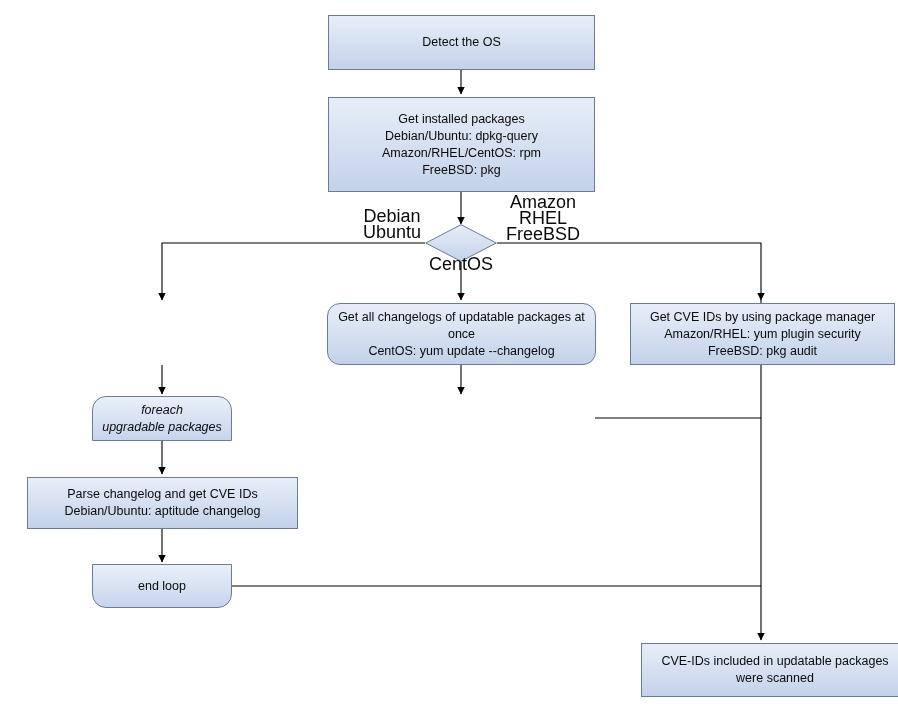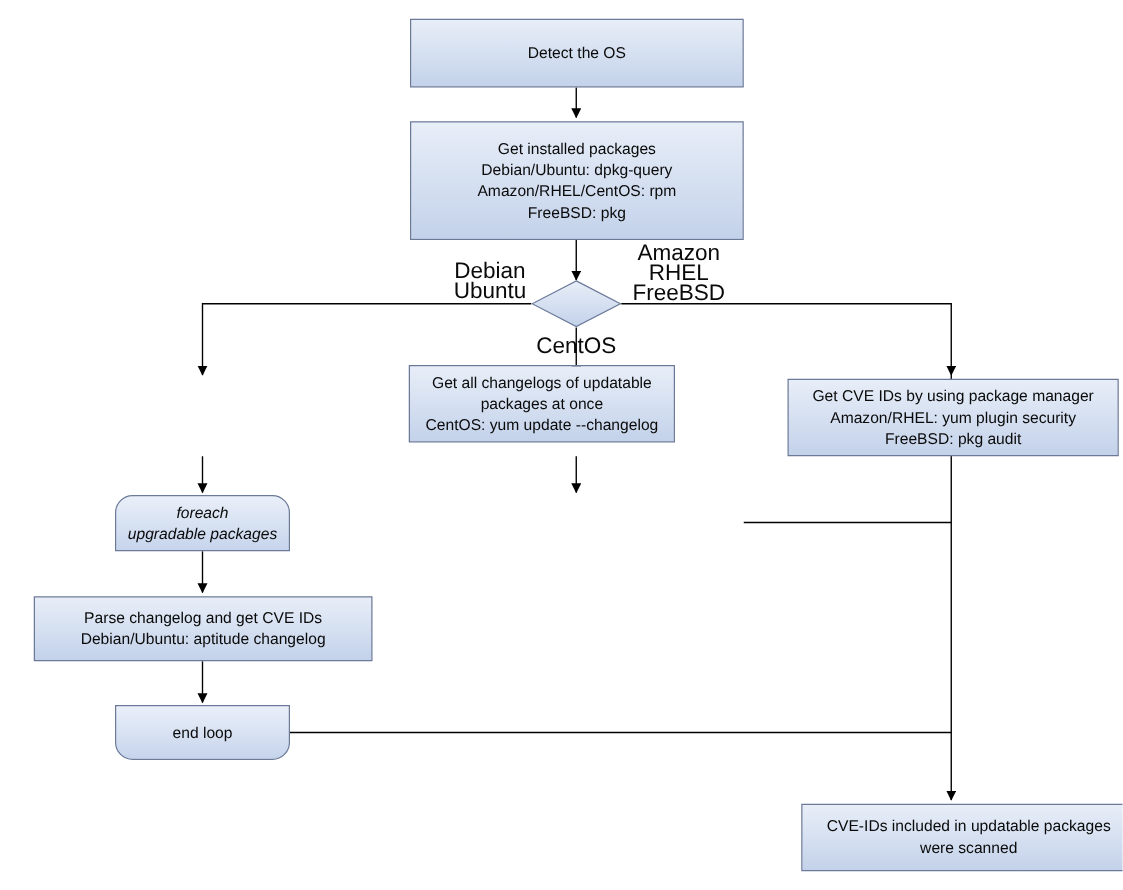--- a/index.html
+++ b/index.html
@@ -142,24 +142,24 @@
     </svg>
   </div>
 
   <div class="label" style="left:340px; top:208px; width:78px;">Debian
 Ubuntu</div>
 
   <div class="label" style="left:490px; top:194px; width:80px;">Amazon
 RHEL
 FreeBSD</div>
 
-  <div class="label" style="left:408px; top:268px; width:80px;">CentOS</div>
+  <div class="label" style="left:408px; top:256px; width:80px;">CentOS</div>
 
 
-  <div class="node" style="left:314px; top:292px; width:213px; height:62px;">
+  <div class="node" style="left:314px; top:303px; width:269px; height:62px;border-radius:13px;">
     <span>Get all changelogs of updatable packages at once
 CentOS: yum update --changelog</span>
   </div>
 
   <div class="node" style="left:617px; top:303px; width:265px; height:62px;">
     <span>Get CVE IDs by using package manager
 Amazon/RHEL: yum plugin security
 FreeBSD: pkg audit</span>
   </div>
 

